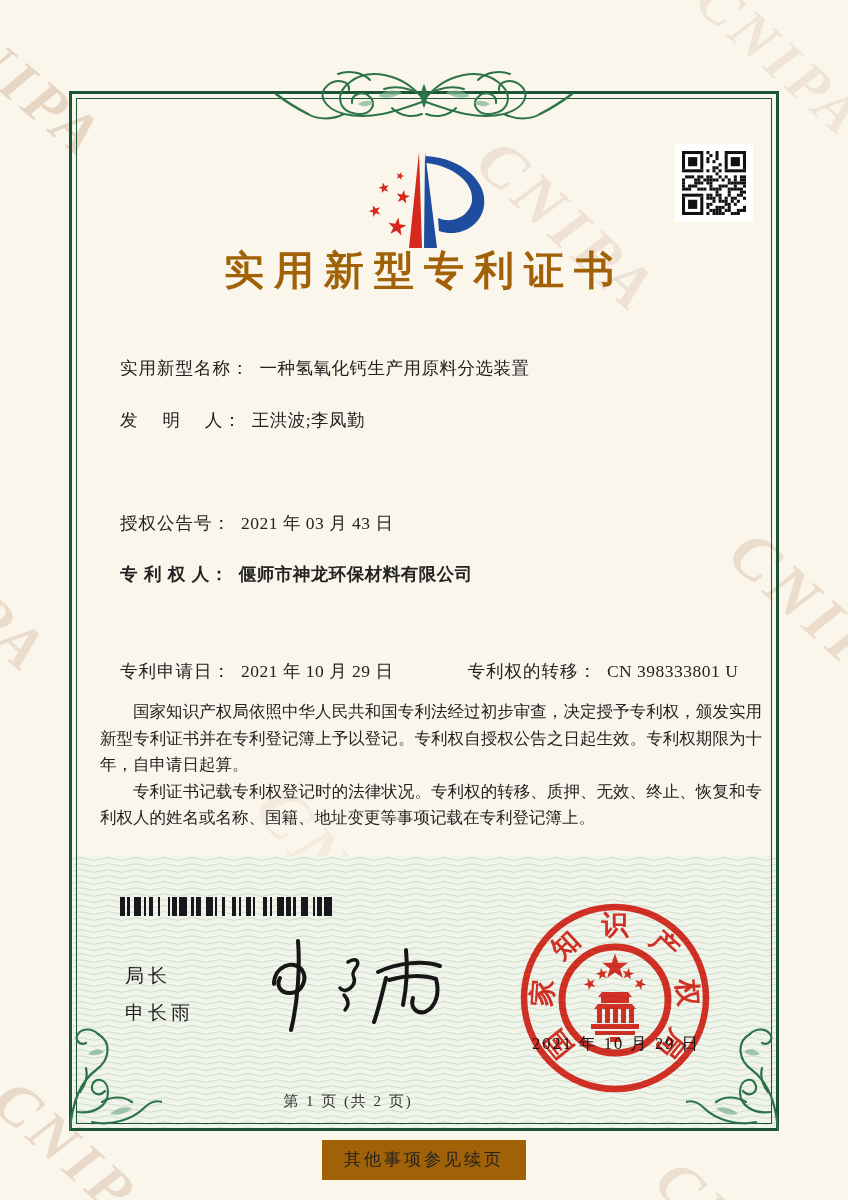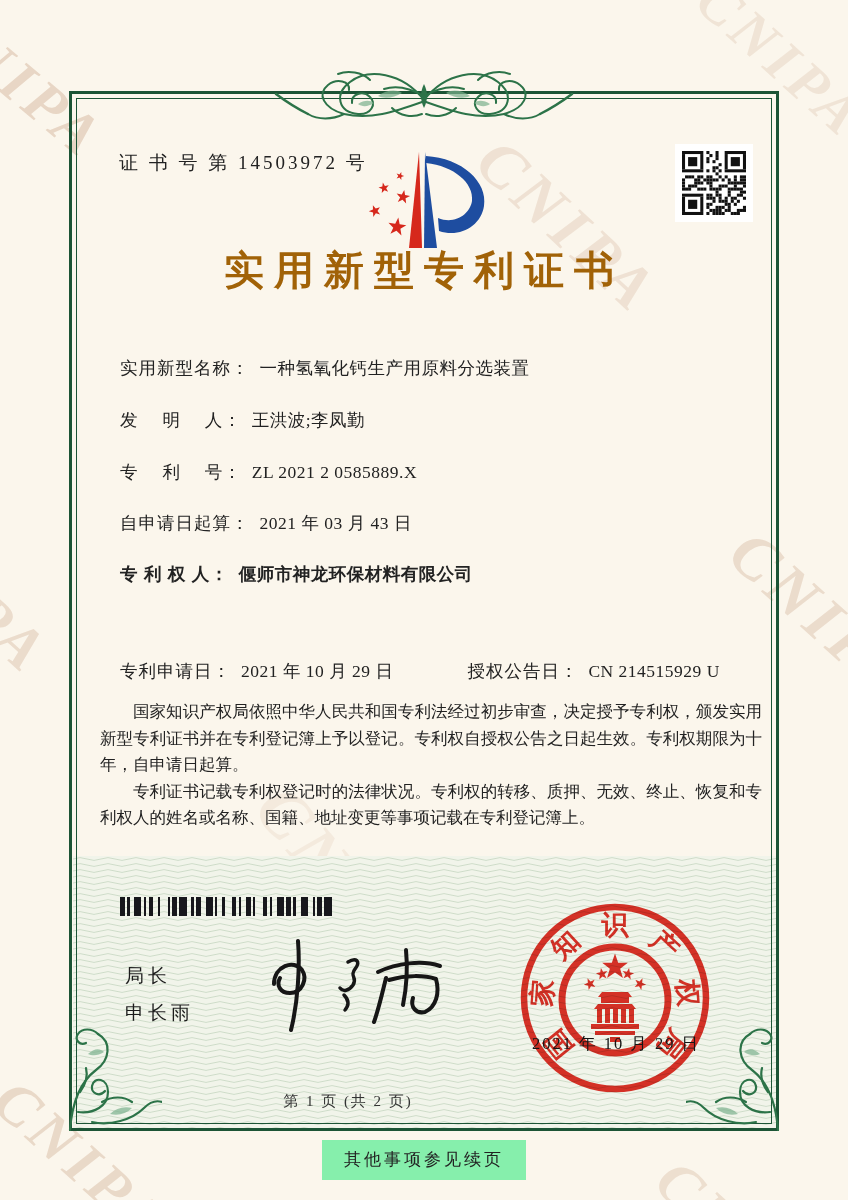--- a/index.html
+++ b/index.html
@@ -49,21 +49,21 @@
   .sig-script{position:absolute;left:252px;top:932px;z-index:5;}
 
   .seal{position:absolute;left:506px;top:896px;z-index:6;opacity:0.93;mix-blend-mode:multiply;}
   .seal text{font-size:27px;font-weight:700;fill:#df2318;text-anchor:middle;dominant-baseline:middle;
              font-family:"Liberation Serif",serif;}
   .seal-date{position:absolute;left:516px;top:1033px;width:200px;text-align:center;font-size:16.5px;
              letter-spacing:2px;color:#151515;z-index:7;}
 
   .pageinfo{position:absolute;left:0;top:1092px;width:696px;text-align:center;font-size:15px;
             letter-spacing:2px;color:#333;z-index:5;}
-  .contnote{position:absolute;left:322px;top:1140px;width:204px;height:40px;background:#86efac;
+  .contnote{position:absolute;left:322px;top:1140px;width:204px;height:40px;background:#a16207;
             text-align:center;line-height:40px;font-size:17px;letter-spacing:3px;color:#222;z-index:5;}
 </style>
 </head>
 <body>
 
 <div class="paper">
 
   <div class="wm" style="left:-42px;top:-14px;font-size:60px;opacity:.55;transform:rotate(40deg);">CNIPA</div>
   <div class="wm" style="left:728px;top:-34px;font-size:58px;opacity:.30;transform:rotate(42deg);">CNIPA</div>
   <div class="wm" style="left:512px;top:124px;font-size:64px;opacity:.35;transform:rotate(43deg);">CNIPA</div>
@@ -124,21 +124,20 @@
       <path d="M48,12 C42,6 32,6 28,12 C24,18 30,24 36,21"></path>
       <path d="M28,90 C44,92 58,84 58,70 C58,56 44,54 42,64 C41,72 50,75 55,69"></path>
       <path d="M42,100 C60,104 82,98 94,86 C100,80 106,78 112,80"></path>
       <path d="M52,80 C62,74 74,74 82,80"></path>
       <path d="M30,70 C36,62 38,54 36,46"></path>
       <path d="M60,92 C66,86 74,84 82,86 C76,92 68,94 60,92 Z" fill="#7ab08d" stroke="none" opacity="0.7"></path>
       <path d="M38,32 C44,26 50,26 54,30 C48,34 42,34 38,32 Z" fill="#7ab08d" stroke="none" opacity="0.7"></path>
     </g>
   </svg>
 
-  <div class="certno">证 书 号 第 14503972 号</div>
 
   <svg class="logo" width="152" height="110" viewBox="0 0 152 110" xmlns="http://www.w3.org/2000/svg">
     <defs>
       <polygon id="star" points="0,-10 2.35,-3.24 9.51,-3.09 3.8,1.24 5.88,8.09 0,4 -5.88,8.09 -3.8,1.24 -9.51,-3.09 -2.35,-3.24"></polygon>
     </defs>
     <g fill="#d6281c">
       <use href="#star" transform="translate(42,30) scale(0.42) rotate(18)"></use>
       <use href="#star" transform="translate(26,42) scale(0.55) rotate(-12)"></use>
       <use href="#star" transform="translate(45,51) scale(0.72) rotate(10)"></use>
       <use href="#star" transform="translate(17,65) scale(0.62) rotate(-20)"></use>
@@ -302,31 +301,28 @@
   </div>
 
   <div class="title">实用新型专利证书</div>
 
   <div class="fieldrow" style="top:356px;">
     <span class="lab">实用新型名称：</span><span class="val">一种氢氧化钙生产用原料分选装置</span>
   </div>
   <div class="fieldrow" style="top:408px;">
     <span class="lab">发　 明　 人：</span><span class="val">王洪波;李凤勤</span>
   </div>
-  <div class="fieldrow" style="top:460px;">
-    <span class="lab">专　 利　 号：</span><span class="val">ZL 2021 2 0585889.X</span>
-  </div>
   <div class="fieldrow" style="top:511px;">
-    <span class="lab">自申请日起算：</span><span class="val">2021 年 03 月 43 日</span>
+    <span class="lab">授权公告号：</span><span class="val">2021 年 03 月 43 日</span>
   </div>
   <div class="fieldrow" style="top:562px;font-weight:bold;">
     <span class="lab">专 利 权 人：</span><span class="val">偃师市神龙环保材料有限公司</span>
   </div>
   <div class="fieldrow" style="top:659px;">
-    <span class="lab">专利申请日：</span><span class="val">2021 年 10 月 29 日</span><span class="lab2">授权公告日：</span><span class="val">CN 214515929 U</span>
+    <span class="lab">专利申请日：</span><span class="val">2021 年 10 月 29 日</span><span class="lab2">专利权的转移：</span><span class="val">CN 398333801 U</span>
   </div>
 
   <div class="paras">
     <p>国家知识产权局依照中华人民共和国专利法经过初步审查，决定授予专利权，颁发实用新型专利证书并在专利登记簿上予以登记。专利权自授权公告之日起生效。专利权期限为十年，自申请日起算。</p>
     <p>专利证书记载专利权登记时的法律状况。专利权的转移、质押、无效、终止、恢复和专利权人的姓名或名称、国籍、地址变更等事项记载在专利登记簿上。</p>
   </div>
 
   <div class="barcode" id="barcode">
       <span class="b" style="flex-grow: 2;"></span>
       <span style="flex-grow: 1;"></span>

